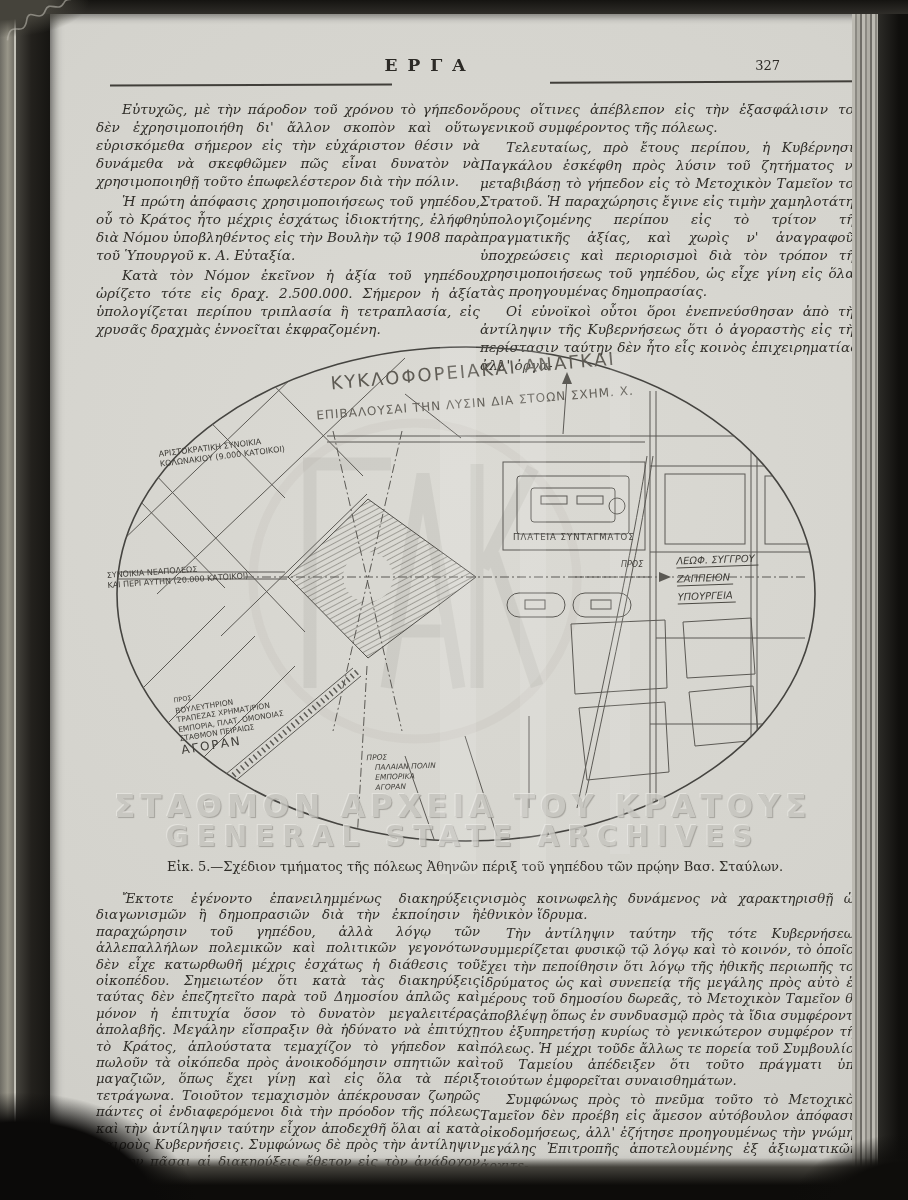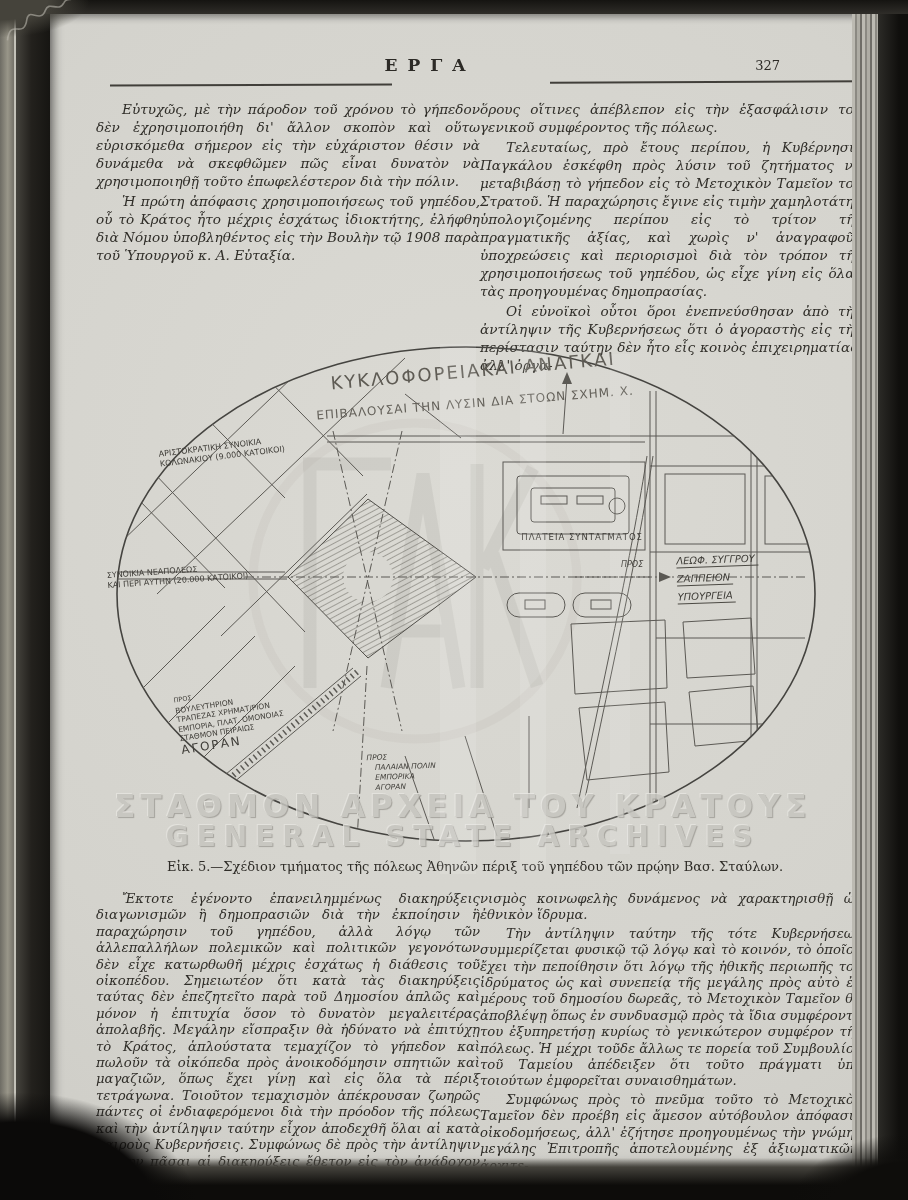--- a/index.html
+++ b/index.html
@@ -30,21 +30,21 @@
   
   .figure{position:absolute;left:55px;top:322px;width:720px;height:520px;}
   .figure svg{position:absolute;left:0;top:0;}
   .map-label{position:absolute;color:#3f3d38;font-family:"DejaVu Sans",sans-serif;}
   .map-title1{left:138px;top:24px;width:460px;text-align:center;font-size:18px;letter-spacing:2px;
         color:#5e5b54;transform:rotate(-5deg);}
   .map-title2{left:120px;top:60px;width:500px;text-align:center;font-size:12px;letter-spacing:1px;
         color:#64615a;transform:rotate(-4.5deg);}
   .lbl-aristocratic{left:54px;top:106px;font-size:8px;line-height:10px;transform:rotate(-7deg);}
   .lbl-neapoleos{left:2px;top:230px;font-size:8px;line-height:10px;transform:rotate(-4deg);}
-  .lbl-syntagma{left:408px;top:196px;width:130px;text-align:right;font-size:8.5px;letter-spacing:1px;}
+  .lbl-syntagma{left:408px;top:196px;width:130px;text-align:left;font-size:8.5px;letter-spacing:1px;}
   .lbl-pros-right{left:516px;top:224px;font-size:8px;font-style:italic;}
   .right-dests{left:572px;top:218px;font-size:10px;font-style:italic;transform:rotate(-2deg);}
   .right-dests div{border-bottom:1px solid #4c4a44;margin-bottom:5px;padding:0 3px 1px 0;width:max-content;}
   .sw-block{left:72px;top:352px;font-size:7.5px;line-height:9.5px;transform:rotate(-9deg);}
   .sw-block .tiny{font-size:6.5px;}
   .sw-block .agora{font-size:12px;letter-spacing:2px;margin-top:2px;}
   .s-block{left:262px;top:416px;font-size:7.5px;line-height:10px;font-style:italic;transform:rotate(-2deg);}
   .s-block div{margin-left:8px;}
   .s-block .first{margin-left:0;}
   .caption{position:absolute;left:12px;top:845px;width:100%;text-align:center;
@@ -90,20 +90,21 @@
 
     <div class="journal-title">ΕΡΓΑ</div>
     <div class="page-number">327</div>
     <div class="rule rule-left"></div>
     <div class="rule rule-right"></div>
 
     <div class="cols cols-top">
       <div class="col">
         <p class="para">Εὐτυχῶς, μὲ τὴν πάροδον τοῦ χρόνου τὸ γήπεδον δὲν ἐχρησιμοποιήθη δι' ἄλλον σκοπὸν καὶ οὕτω εὑρισκόμεθα σήμερον εἰς τὴν εὐχάριστον θέσιν νὰ δυνάμεθα νὰ σκεφθῶμεν πῶς εἶναι δυνατὸν νὰ χρησιμοποιηθῇ τοῦτο ἐπωφελέστερον διὰ τὴν πόλιν.</p>
         <p class="para">Ἡ πρώτη ἀπόφασις χρησιμοποιήσεως τοῦ γηπέδου, οὗ τὸ Κράτος ἦτο μέχρις ἐσχάτως ἰδιοκτήτης, ἐλήφθη διὰ Νόμου ὑποβληθέντος εἰς τὴν Βουλὴν τῷ 1908 παρὰ τοῦ Ὑπουργοῦ κ. Α. Εὐταξία.</p>
+        <p class="para">Κατὰ τὸν Νόμον ἐκεῖνον ἡ ἀξία τοῦ γηπέδου ὡρίζετο τότε εἰς δραχ. 2.500.000. Σήμερον ἡ ἀξία ὑπολογίζεται περίπου τριπλασία ἢ τετραπλασία, εἰς χρυσᾶς δραχμὰς ἐννοεῖται ἐκφραζομένη.</p>
       </div>
       <div class="col">
         <p class="para noindent">ὅρους οἵτινες ἀπέβλεπον εἰς τὴν ἐξασφάλισιν τοῦ γενικοῦ συμφέροντος τῆς πόλεως.</p>
         <p class="para">Τελευταίως, πρὸ ἔτους περίπου, ἡ Κυβέρνησις Παγκάλου ἐσκέφθη πρὸς λύσιν τοῦ ζητήματος νὰ μεταβιβάσῃ τὸ γήπεδον εἰς τὸ Μετοχικὸν Ταμεῖον τοῦ Στρατοῦ. Ἡ παραχώρησις ἔγινε εἰς τιμὴν χαμηλοτάτην ὑπολογιζομένης περίπου εἰς τὸ τρίτον τῆς πραγματικῆς ἀξίας, καὶ χωρὶς ν' ἀναγραφοῦν ὑποχρεώσεις καὶ περιορισμοὶ διὰ τὸν τρόπον τῆς χρησιμοποιήσεως τοῦ γηπέδου, ὡς εἶχε γίνη εἰς ὅλας τὰς προηγουμένας δημοπρασίας.</p>
         <p class="para">Οἱ εὐνοϊκοὶ οὗτοι ὅροι ἐνεπνεύσθησαν ἀπὸ τὴν ἀντίληψιν τῆς Κυβερνήσεως ὅτι ὁ ἀγοραστὴς εἰς τὴν περίστασιν ταύτην δὲν ἦτο εἷς κοινὸς ἐπιχειρηματίας, ἀλλ' ὀργα-</p>
       </div>
     </div>
 
     <div class="figure">
       <svg width="720" height="520" viewBox="0 0 720 520">

